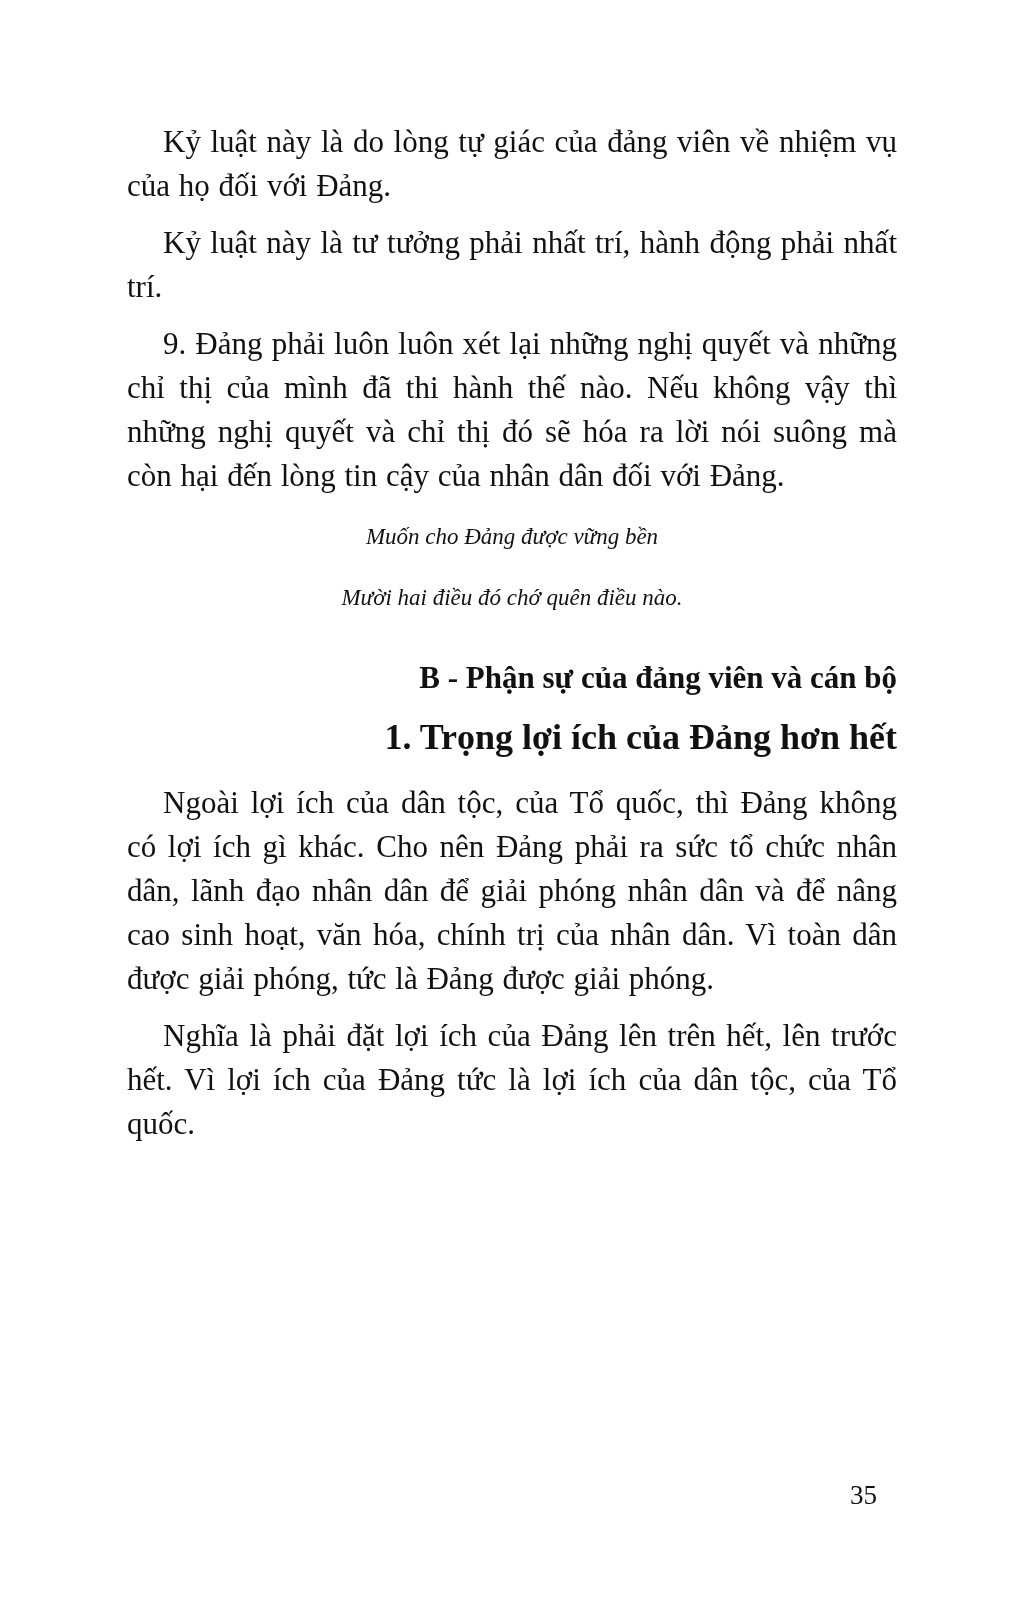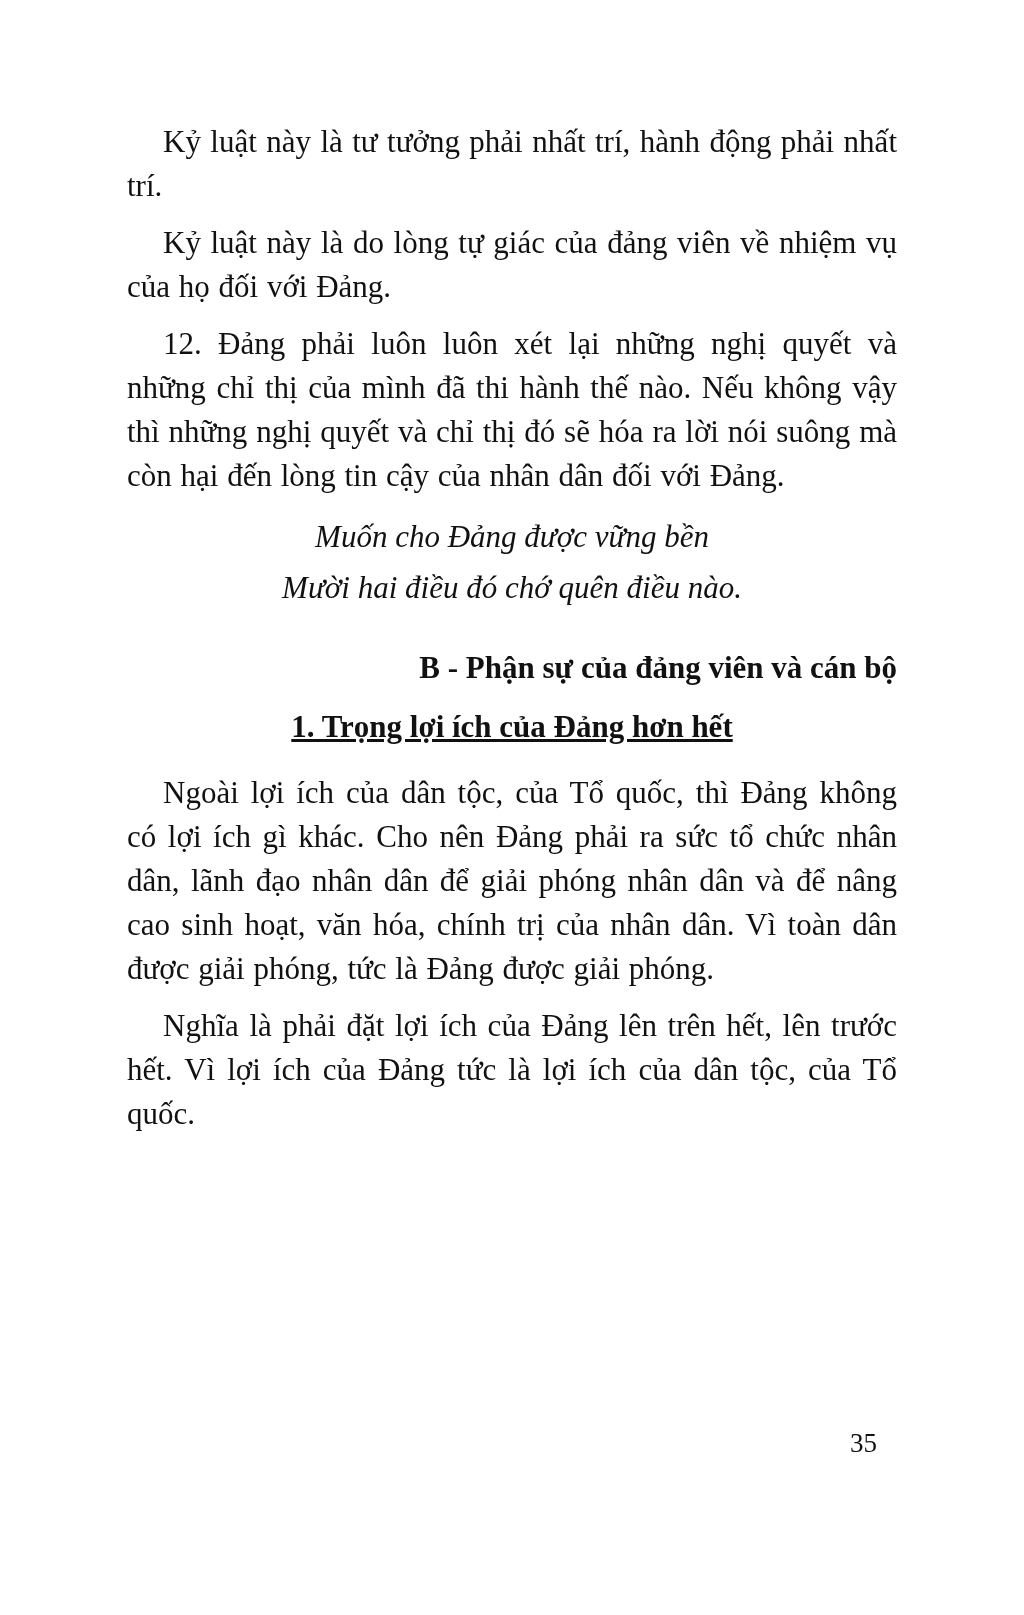--- a/index.html
+++ b/index.html
@@ -30,59 +30,58 @@
     margin: 0;
     word-spacing: 1px;
   }
   .para + .para { margin-top: 13px; }
   .verse {
     margin-top: 16px;
     text-align: center;
     font-style: italic;
   }
   .verse p {
-    margin: 6px;
-    font-size: 31px;
+    margin: 16px;
+    font-size: 23px;
     line-height: 45px;
   }
   .heading-b {
     margin: 36px 0 0 0;
     font-size: 31px;
     line-height: 44px;
     font-weight: bold;
     text-align: right;
   }
   .heading-1 {
     margin: 15px 0 0 0;
-    font-size: 31px;
+    font-size: 36px;
     line-height: 44px;
     font-weight: bold;
-    text-align: center;
-    text-decoration: underline;
+    text-align: right;
   }
   .para.after-heading { margin-top: 22px; }
   .page-number {
     position: absolute;
-    top: 1428px;
+    top: 1480px;
     right: 147px;
     font-size: 27px;
     line-height: 30px;
     color: #111111;
   }
 </style>
 </head>
 <body>
 
 <div class="page">
 
+  <p class="para">Kỷ luật này là do lòng tự giác của đảng viên về nhiệm vụ của họ đối với Đảng.</p>
+
   <p class="para">Kỷ luật này là tư tưởng phải nhất trí, hành động phải nhất trí.</p>
 
-  <p class="para">Kỷ luật này là do lòng tự giác của đảng viên về nhiệm vụ của họ đối với Đảng.</p>
-
-  <p class="para">12. Đảng phải luôn luôn xét lại những nghị quyết và những chỉ thị của mình đã thi hành thế nào. Nếu không vậy thì những nghị quyết và chỉ thị đó sẽ hóa ra lời nói suông mà còn hại đến lòng tin cậy của nhân dân đối với Đảng.</p>
+  <p class="para">9. Đảng phải luôn luôn xét lại những nghị quyết và những chỉ thị của mình đã thi hành thế nào. Nếu không vậy thì những nghị quyết và chỉ thị đó sẽ hóa ra lời nói suông mà còn hại đến lòng tin cậy của nhân dân đối với Đảng.</p>
 
   <div class="verse">
     <p>Muốn cho Đảng được vững bền</p>
     <p>Mười hai điều đó chớ quên điều nào.</p>
   </div>
 
   <h2 class="heading-b">B - Phận sự của đảng viên và cán bộ</h2>
 
   <h3 class="heading-1">1. Trọng lợi ích của Đảng hơn hết</h3>
 

